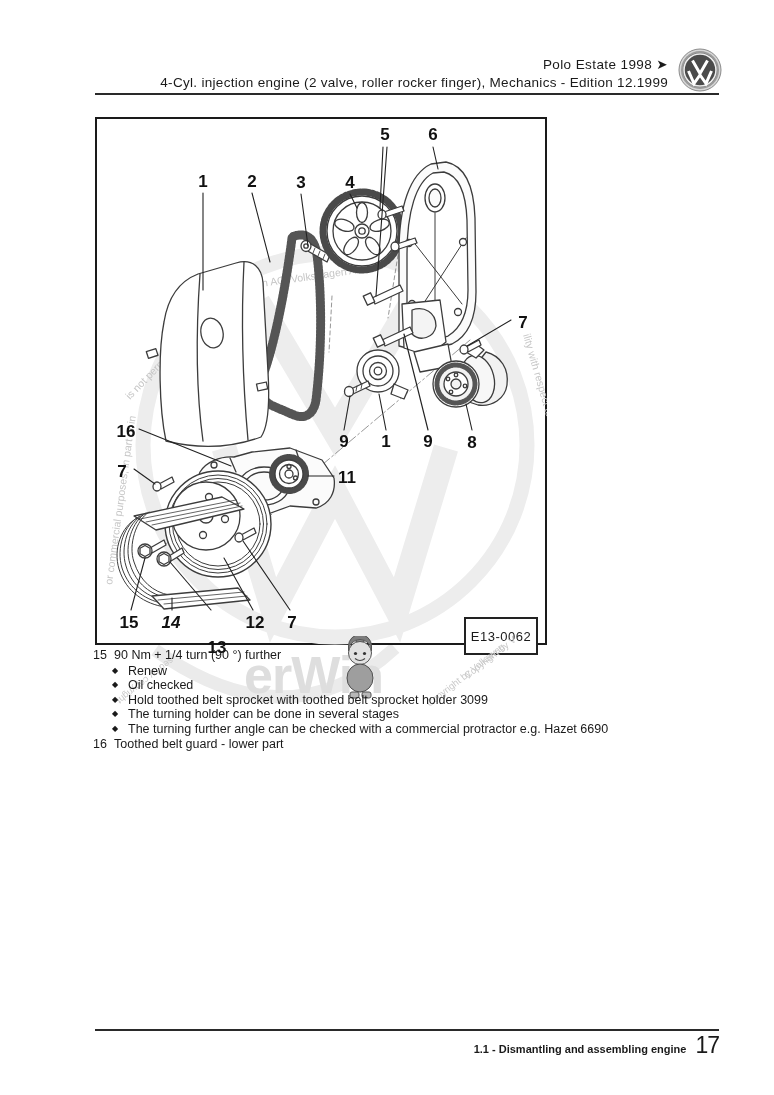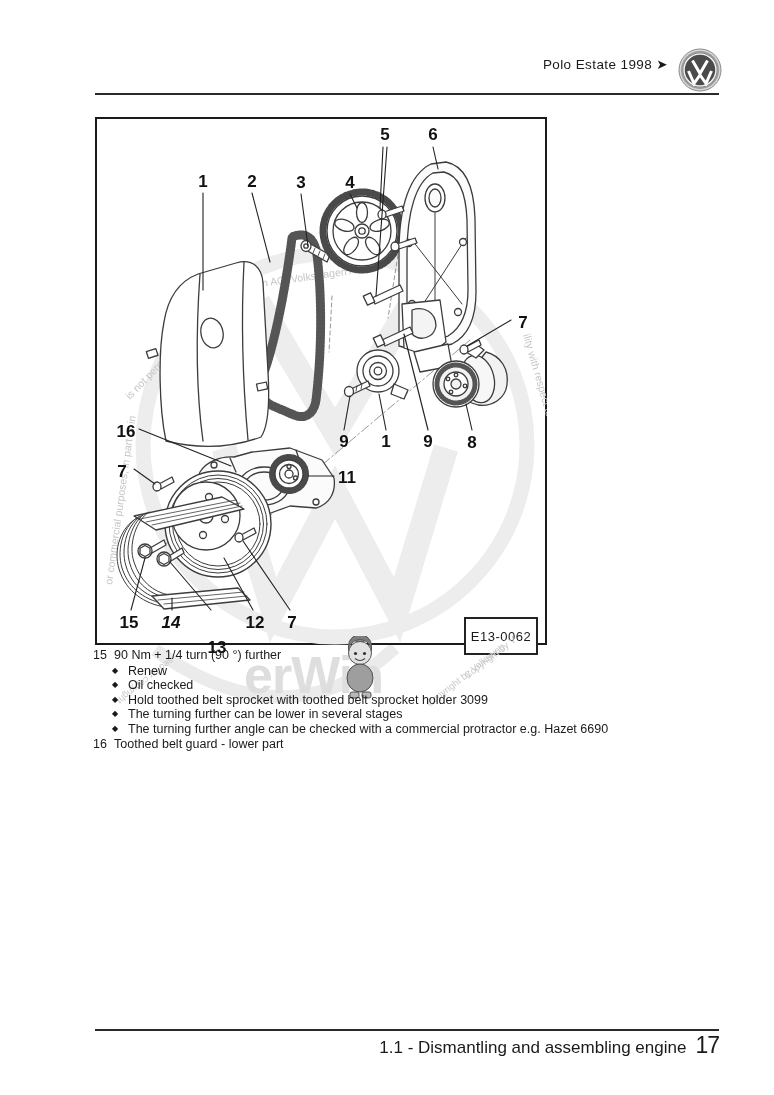--- a/index.html
+++ b/index.html
@@ -27,37 +27,38 @@
   .wm{color:#c9c9c9;z-index:1;}
   #wm-erwin{left:244px;top:649px;font-size:52px;font-weight:bold;color:#dedede;letter-spacing:-1px;z-index:1;line-height:1;}
   #wm-copy1{left:424px;top:700px;font-size:9.5px;transform:rotate(-38deg);transform-origin:left top;}
   #wm-copy2{left:462px;top:672px;font-size:9.5px;transform:rotate(-38deg);transform-origin:left top;}
   #wm-flip{left:176px;top:664px;font-size:9.5px;transform:rotate(142deg);transform-origin:left top;}
   #wm-arc{left:95px;top:645px;z-index:0;}
   #mascot{left:339px;top:636px;z-index:2;}
   
   #ftr-rule{top:1029px;left:95px;width:624px;height:2px;background:#2a2a2a;}
   #ftr{top:1032px;right:55px;display:flex;align-items:baseline;gap:9px;}
-  #ftr-section{font-size:17px;}
+  #ftr-section{font-size:11px;font-weight:bold;}
   #ftr-page{font-size:23px;letter-spacing:-1px;}
 </style>
 </head>
 <body>
 
 <div id="page">
 
   <div class="abs" id="hdr-title">Polo Estate 1998 ➤</div>
   <svg class="abs" style="left:678px;top:48px;" width="44" height="44" viewBox="0 0 44 44">
     <circle cx="22" cy="22" r="21" fill="#d6d6d6" stroke="#8a8a8a" stroke-width="1"></circle>
     <circle cx="22" cy="22" r="19" fill="#9a9a9a"></circle>
     <circle cx="22" cy="22" r="17" fill="#4b4b4b"></circle>
     <circle cx="22" cy="22" r="16" fill="none" stroke="#eeeeee" stroke-width="1.6"></circle>
     <path d="M14.5,12.5 L22,25.5 L29.5,12.5" fill="none" stroke="#ffffff" stroke-width="3"></path>
     <path d="M10.5,23 L16,35.5 L22,27 L28,35.5 L33.5,23" fill="none" stroke="#ffffff" stroke-width="3"></path>
   </svg>
+  <div class="abs" id="hdr-sub">4-Cyl. injection engine (2 valve, roller rocker finger), Mechanics - Edition 12.1999</div>
   <div class="abs" id="hdr-rule"></div>
 
   <div class="abs" id="fig-frame"></div>
 
   <svg class="abs" id="fig-svg" width="452" height="528" viewBox="95 117 452 528">
 
     <g stroke="#ededed" fill="none">
       <circle cx="335" cy="445" r="192" stroke-width="15"></circle>
       <path d="M258,302 L335,432 L412,302" stroke-width="25"></path>
       <path d="M224,448 L273,610 L335,492 L397,610 L446,448" stroke-width="25"></path>
@@ -311,21 +312,21 @@
         <li>
           <span class="dia">◆</span>
           <span>Oil checked</span>
         </li>
         <li>
           <span class="dia">◆</span>
           <span>Hold toothed belt sprocket with toothed belt sprocket holder 3099</span>
         </li>
         <li>
           <span class="dia">◆</span>
-          <span>The turning further can be lower in several stages</span>
+          <span>The turning holder can be done in several stages</span>
         </li>
         <li>
           <span class="dia">◆</span>
           <span>The turning further angle can be checked with a commercial protractor e.g. Hazet 6690</span>
         </li>
       </ul>
     <div class="note-head" style="margin-top:1px;">
       <span class="note-num">16</span>
       <span>Toothed belt guard - lower part</span>
     </div>

